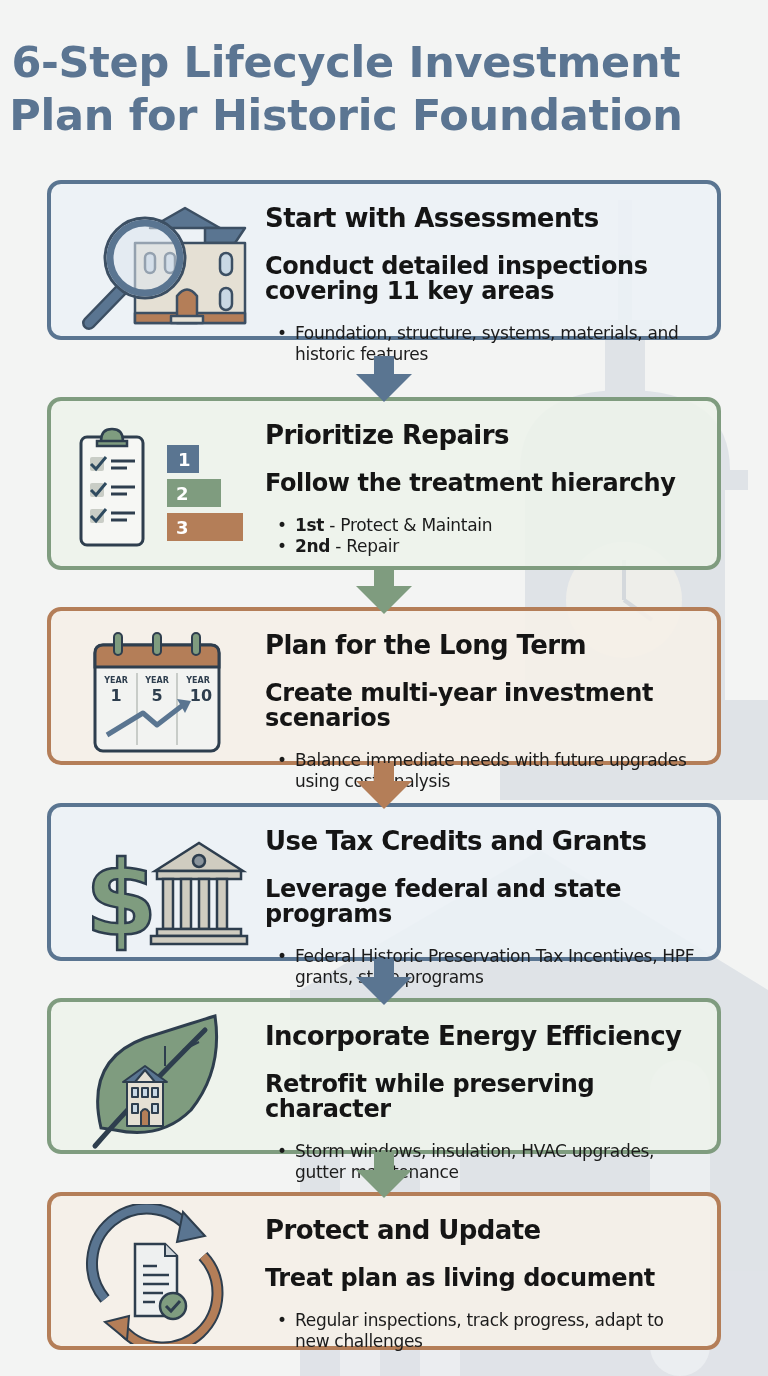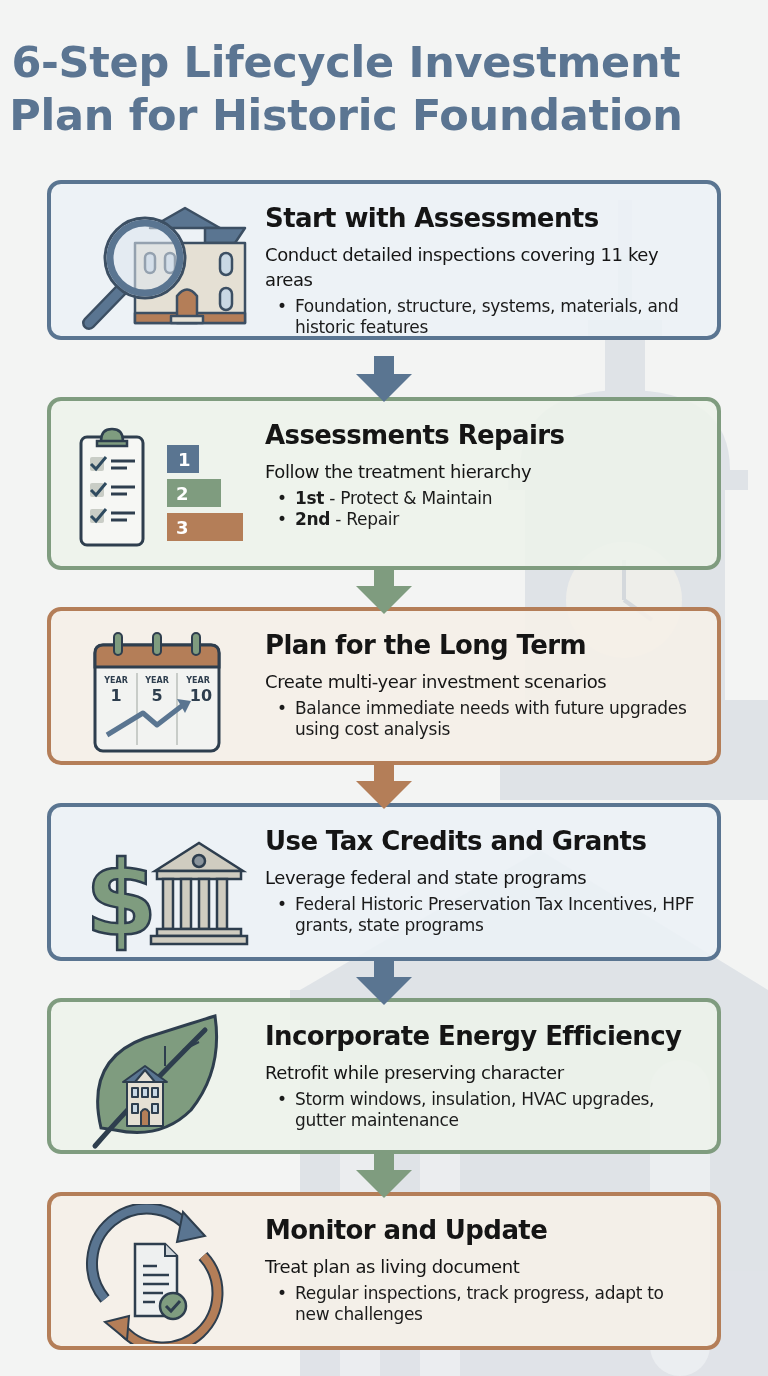--- a/index.html
+++ b/index.html
@@ -20,22 +20,22 @@
   .card {
     position: absolute; left: 47px; width: 674px;
     border: 4px solid; border-radius: 14px; z-index: 2;
   }
   .card.blue  { border-color: #5a7591; background: rgba(236,241,246,0.88); }
   .card.green { border-color: #7f9c7f; background: rgba(237,243,235,0.88); }
   .card.brown { border-color: #b47e58; background: rgba(245,239,232,0.90); }
   .card .icon { position: absolute; left: 14px; top: 14px; width: 190px; height: 140px; }
   .card .text { position: absolute; left: 214px; top: 18px; right: 14px; }
   .card h2 { font-size: 26px; line-height: 32px; font-weight: bold; letter-spacing: -0.6px; }
-  .card h3 { font-size: 18px; line-height: 25px; font-weight: normal; margin-top: 8px; letter-spacing: -0.4px; }
-  .card ul { list-style: none; margin-top: 4px; }
+  .card h3 { font-size: 24px; line-height: 25px; font-weight: bold; margin-top: 20px; letter-spacing: -0.4px; }
+  .card ul { list-style: none; margin-top: 19px; }
   .card li {
     position: relative; font-size: 17px; line-height: 21px; padding-left: 30px; letter-spacing: -0.3px; color: #1b1b1b;
   }
   .card li::before {
     content: "\2022"; position: absolute; left: 12px; top: 0;
   }
   .card li b { font-weight: bold; }
   .arrow { position: absolute; left: 352px; width: 64px; height: 46px; z-index: 3; }
 </style>
 </head>
@@ -121,21 +121,21 @@
       <line x1="46" y1="105" x2="62" y2="105" stroke="#2e3e4e" stroke-width="3"></line>
     </g>
     <rect x="102" y="30" width="32" height="28" fill="#5a7591"></rect>
     <text x="113" y="51" font-family="DejaVu Sans, sans-serif" font-weight="bold" font-size="18" fill="#fff">1</text>
     <rect x="102" y="64" width="54" height="28" fill="#7f9c7f"></rect>
     <text x="111" y="85" font-family="DejaVu Sans, sans-serif" font-weight="bold" font-size="18" fill="#fff">2</text>
     <rect x="102" y="98" width="76" height="28" fill="#b47e58"></rect>
     <text x="111" y="119" font-family="DejaVu Sans, sans-serif" font-weight="bold" font-size="18" fill="#fff">3</text>
   </svg>
   <div class="text">
-    <h2>Assessments Repairs</h2>
+    <h2>Prioritize Repairs</h2>
     <h3>Follow the treatment hierarchy</h3>
     <ul>
       <li><b>1st</b><span> - Protect &amp; Maintain</span></li>
       <li><b>2nd</b><span> - Repair</span></li>
     </ul>
   </div>
 </section>
 
 <svg class="arrow" style="top:568px;" viewBox="0 0 64 46">
   <polygon points="22,0 42,0 42,18 60,18 32,46 4,18 22,18" fill="#7f9c7f"></polygon>
@@ -247,19 +247,19 @@
       <line x1="78" y1="62" x2="92" y2="62"></line>
       <line x1="78" y1="71" x2="104" y2="71"></line>
       <line x1="78" y1="80" x2="104" y2="80"></line>
       <line x1="78" y1="89" x2="98" y2="89"></line>
       <line x1="78" y1="98" x2="90" y2="98"></line>
     </g>
     <circle cx="108" cy="102" r="13" fill="#7f9c7f" stroke="#2e3e4e" stroke-width="2.5"></circle>
     <polyline points="101,102 106,107 115,97" fill="none" stroke="#2e3e4e" stroke-width="3"></polyline>
   </svg>
   <div class="text">
-    <h2>Monitor and Update</h2>
+    <h2>Protect and Update</h2>
     <h3>Treat plan as living document</h3>
     <ul>
       <li>Regular inspections, track progress, adapt to new challenges</li>
     </ul>
   </div>
 </section>
 
 </body></html>

